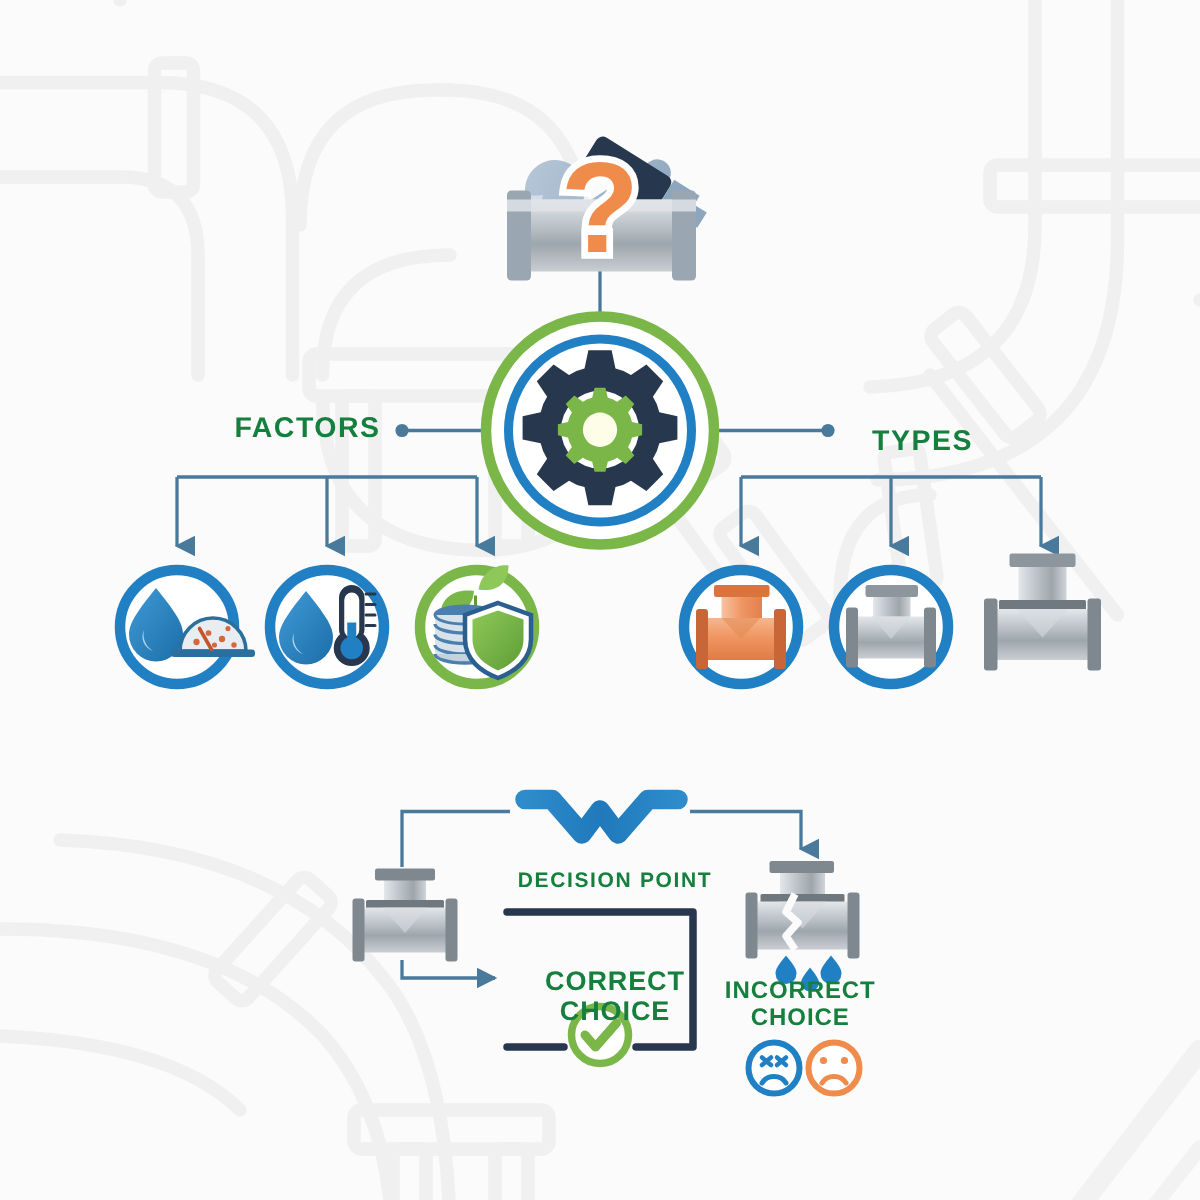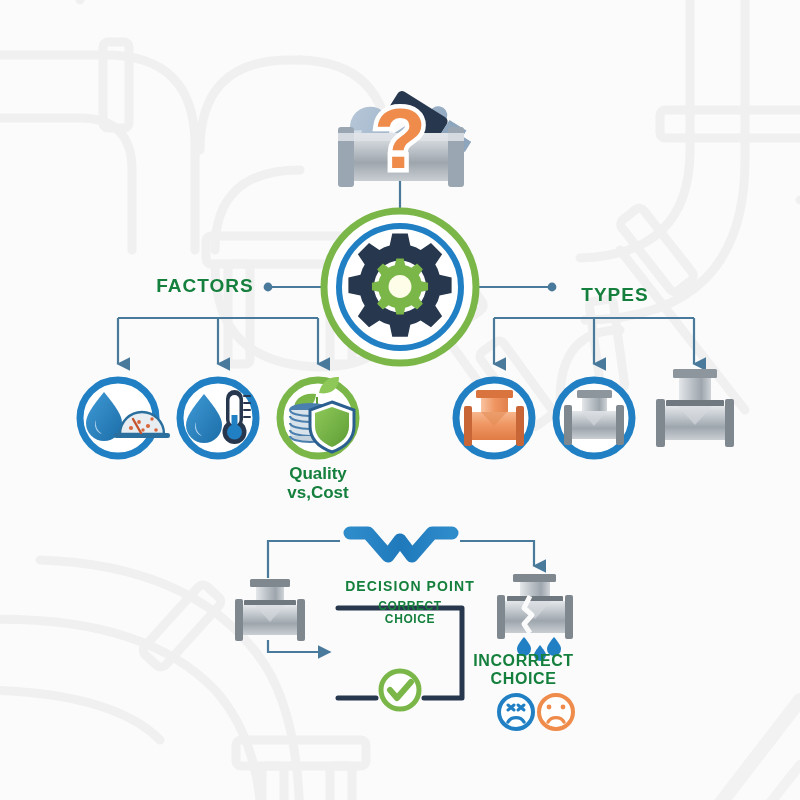--- a/index.html
+++ b/index.html
@@ -18,22 +18,22 @@
     font-weight:bold;
     letter-spacing:.3px;
     text-align:center;
     white-space:pre-line;
     line-height:1.12;
   }
   #lbl-factors{left:150px;top:275px;width:110px;font-size:19px;letter-spacing:1px;}
   #lbl-types{left:560px;top:284px;width:110px;font-size:19px;letter-spacing:1px;}
   #lbl-quality{left:262px;top:464px;width:112px;font-size:17px;font-weight:600;letter-spacing:0;}
   #lbl-decision{left:330px;top:579px;width:160px;font-size:14px;letter-spacing:1.1px;}
-  #lbl-correct{left:348px;top:600px;width:124px;font-size:12px;letter-spacing:.6px;}
-  #lbl-incorrect{left:446px;top:652px;width:155px;font-size:16px;letter-spacing:.6px;}
+  #lbl-correct{left:348px;top:644px;width:124px;font-size:18px;letter-spacing:.6px;}
+  #lbl-incorrect{left:456px;top:652px;width:155px;font-size:16px;letter-spacing:.6px;}
 </style>
 </head>
 <body>
 
 <div id="stage">
 
   <svg id="bg" viewBox="0 0 800 800">
     <rect x="0" y="0" width="800" height="800" fill="#fbfbfb"></rect>
     <g fill="none" stroke="#f0f0f0" stroke-width="9" stroke-linecap="round" stroke-linejoin="round">
 
@@ -370,19 +370,17 @@
       <circle cx="556" cy="712" r="17" fill="#ffffff" stroke="#ef8b4b" stroke-width="4"></circle>
       <circle cx="549" cy="707" r="2.4" fill="#ef8b4b"></circle>
       <circle cx="563" cy="707" r="2.4" fill="#ef8b4b"></circle>
       <path d="M548 722 a9 8 0 0 1 16 0" fill="none" stroke="#ef8b4b" stroke-width="3.4" stroke-linecap="round"></path>
     </g>
 
   </svg>
 
   <div class="lbl" id="lbl-factors">FACTORS</div>
   <div class="lbl" id="lbl-types">TYPES</div>
-  <div class="lbl" id="lbl-quality">Quality
-vs,Cost</div>
   <div class="lbl" id="lbl-decision">DECISION POINT</div>
   <div class="lbl" id="lbl-correct"><span>CORRECT</span><br><span>CHOICE</span></div>
   <div class="lbl" id="lbl-incorrect"><span>INCORRECT</span><br><span>CHOICE</span></div>
 
 </div>
 
 </body></html>

